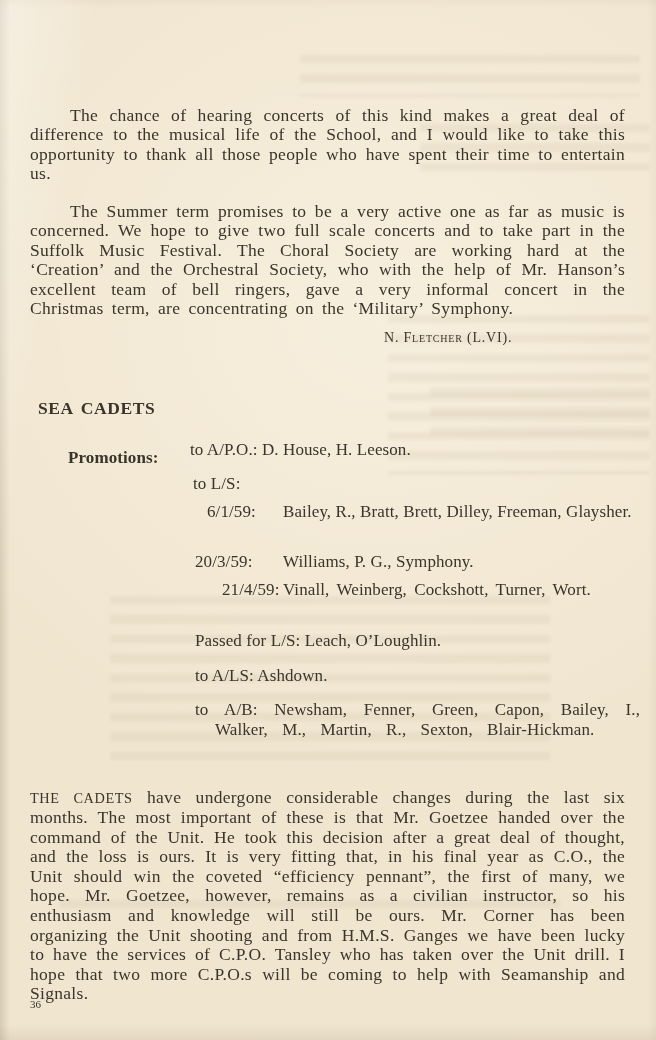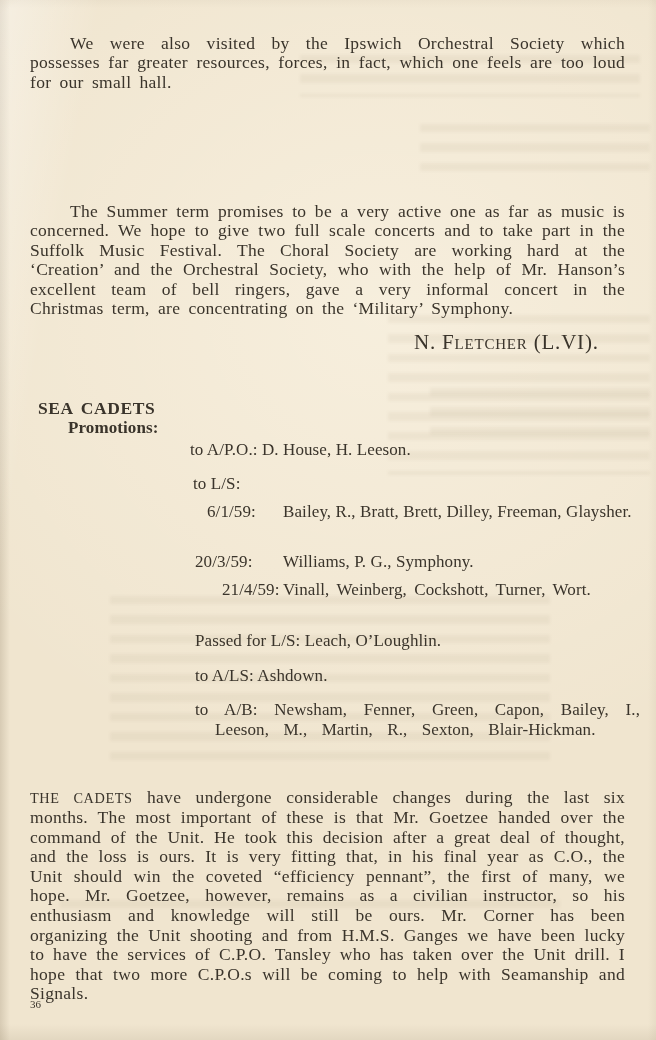--- a/index.html
+++ b/index.html
@@ -60,25 +60,24 @@
     word-spacing: 3.5px;
     text-align: justify;
     text-indent: 40px;
   }
   .no-indent { text-indent: 0; }
 
   .signature {
     position: absolute;
     left: 384px;
     top: 330px;
-    font-size: 21px;
+    font-size: 14px;
     font-variant: small-caps;
     letter-spacing: 0.8px;
     white-space: nowrap;
-    margin-left: 30px;
   }
 
   .section-heading {
     position: absolute;
     left: 38px;
     top: 398px;
     font-size: 17.5px;
     font-weight: bold;
     letter-spacing: 0.6px;
     word-spacing: 3px;
@@ -119,30 +118,30 @@
 <div id="page">
 
   <div class="crease"></div>
   <div class="ghost" style="left:300px; top:55px;  width:340px; height:42px;"></div>
   <div class="ghost" style="left:420px; top:124px; width:230px; height:58px;"></div>
   <div class="ghost" style="left:388px; top:315px; width:262px; height:160px;"></div>
   <div class="ghost" style="left:430px; top:388px; width:220px; height:58px;"></div>
   <div class="ghost" style="left:110px; top:596px; width:440px; height:166px;"></div>
   <div class="ghost" style="left:60px;  top:900px; width:500px; height:18px;"></div>
 
-  <p class="para" style="top:16px;">We were also visited by the Ipswich Orchestral Society which possesses far greater resources, forces, in fact, which one feels are too loud for our small hall.</p>
 
+  <p class="para" style="top:88px;">The chance of hearing concerts of this kind makes a great deal of difference to the musical life of the School, and I would like to take this opportunity to thank all those people who have spent their time to entertain us.</p>
 
   <p class="para" style="top:184px;">The Summer term promises to be a very active one as far as music is concerned.  We hope to give two full scale concerts and to take part in the Suffolk Music Festival.  The Choral Society are working hard at the ‘Creation’ and the Orchestral Society, who with the help of Mr. Hanson’s excellent team of bell ringers, gave a very informal concert in the Christmas term, are concentrating on the ‘Military’ Symphony.</p>
 
   <div class="signature">N. Fletcher (L.VI).</div>
 
   <div class="section-heading">SEA CADETS</div>
 
-  <div class="abs promo promo-bold" style="left:68px; top:418px;">Promotions:</div>
+  <div class="abs promo promo-bold" style="left:68px; top:448px;">Promotions:</div>
 
   <div class="abs promo" style="left:190px; top:440px; width:432px;">
     <span>to A/P.O.:</span>
     <span>D. House, H. Leeson.</span>
   </div>
 
   <div class="abs promo nowrap" style="left:193px; top:474px;">
     <span>to L/S:</span>
     <span></span>
   </div>
@@ -161,21 +160,21 @@
 
   <div class="abs promo hang20 justify ws3" style="left:283px; top:580px; width:337px;">Vinall, Weinberg, Cockshott, Turner, Wort.</div>
 
   <div class="abs promo nowrap" style="left:195px; top:666px;">
     <span>to A/LS:</span>
     <span>Ashdown.</span>
   </div>
 
   <div class="abs promo hang20 justify ws10" style="left:195px; top:700px; width:425px;">
     <span>to A/B:</span>
-    <span>Newsham, Fenner, Green, Capon, Bailey, I., Leeson, M., Martin, R., Sexton, Blair-Hickman.</span>
+    <span>Newsham, Fenner, Green, Capon, Bailey, I., Walker, M., Martin, R., Sexton, Blair-Hickman.</span>
   </div>
 
   <p class="para no-indent" style="top:770px;">
     <span class="lead-caps">THE CADETS</span>
     <span>have undergone considerable changes during the last six months.  The most important of these is that Mr. Goetzee handed over the command of the Unit.  He took this decision after a great deal of thought, and the loss is ours.  It is very fitting that, in his final year as C.O., the Unit should win the coveted “efficiency pennant”, the first of many, we hope.  Mr. Goetzee, however, remains as a civilian instructor, so his enthusiasm and knowledge will still be ours.  Mr. Corner has been organizing the Unit shooting and from H.M.S. Ganges we have been lucky to have the services of C.P.O. Tansley who has taken over the Unit drill.  I hope that two more C.P.O.s will be coming to help with Seamanship and Signals.</span>
   </p>
 
   <div class="page-number">36</div>
 
 </div>

